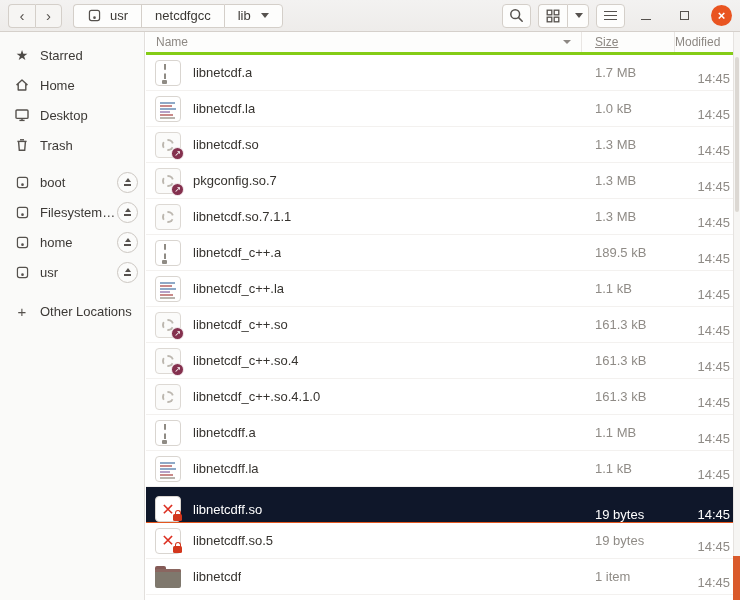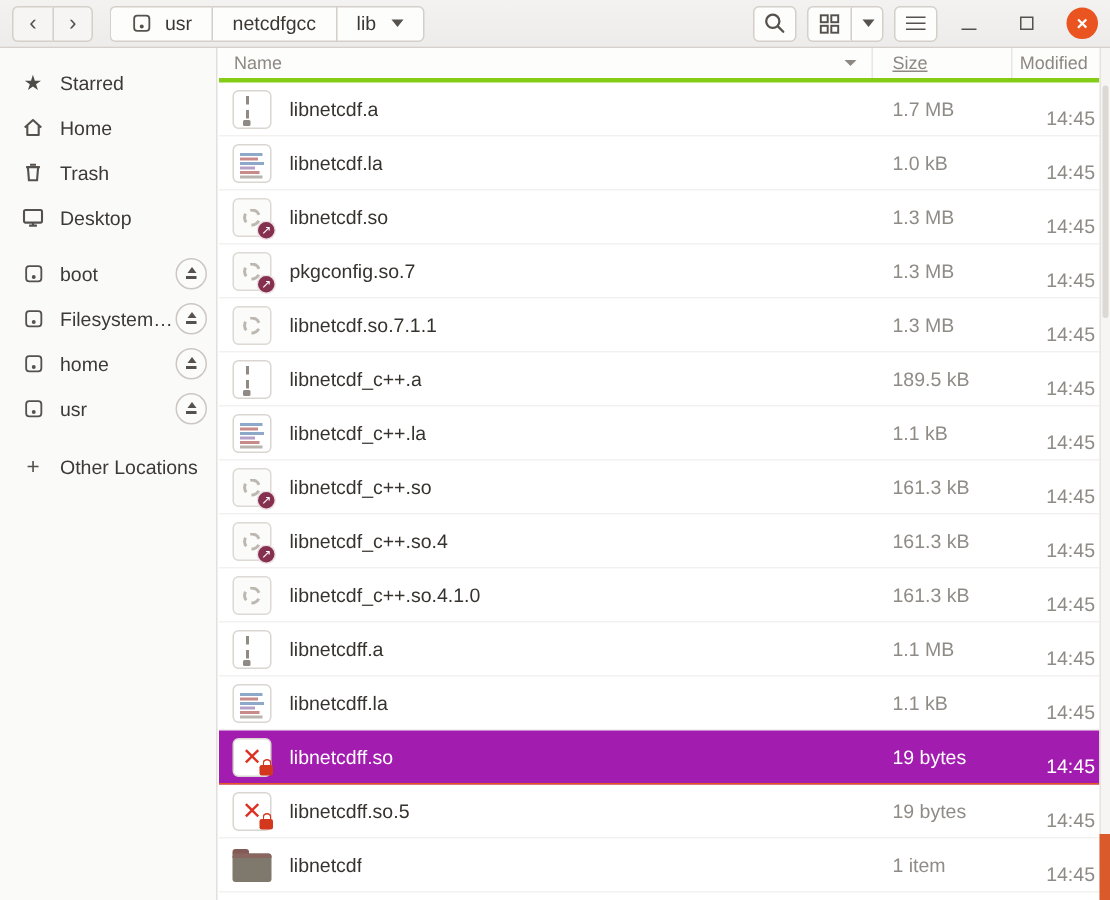--- a/index.html
+++ b/index.html
@@ -62,29 +62,29 @@
   .cols-header { height:23px; display:flex; align-items:center; font-size:12px;
     color:#8d8883; border-bottom:3px solid #84cc16; background:#fdfdfc; }
   .col-name { flex:1; padding-left:10px; position:relative; height:100%;
     display:flex; align-items:center; border-right:1px solid #e9e6e3; cursor:pointer; }
   .sort-caret { position:absolute; right:10px; width:0; height:0;
     border-left:4px solid transparent; border-right:4px solid transparent;
     border-top:4.5px solid #8d8883; }
   .col-size { width:93px; padding-left:13px; height:100%; display:flex;
     align-items:center; border-right:1px solid #e9e6e3; cursor:pointer;text-decoration:underline; }
   .col-mod { width:58px; height:100%; display:flex; align-items:center;
-    justify-content:center; padding-right:3px; cursor:pointer; }
+    justify-content:flex-start; padding-right:3px; cursor:pointer; }
 
   .rows { }
   .row { height:36px; display:flex; align-items:center; border-bottom:1px solid #f3f1ef;
     cursor:pointer; font-size:13px; color:#36332f; }
   .row .cell-name { flex:1; display:flex; align-items:center; padding-left:9px; min-width:0; }
   .row .cell-size { width:93px; padding-left:13px; color:#8f8b86; }
   .row .cell-mod  { width:58px; text-align:right; padding-right:3px; color:#8f8b86;margin-top:12px; }
-  .row.selected { background:#a21caf; color:#fff; border-bottom-color:#E4571F; }
+  .row.selected { background:#0f172a; color:#fff; border-bottom-color:#E4571F;align-items:flex-end; }
   .row.selected .cell-size, .row.selected .cell-mod { color:#fff; }
   .fname { margin-left:12px; white-space:nowrap; overflow:hidden; text-overflow:ellipsis; }
 
   
   .fi { width:26px; height:26px; position:relative; flex:none; border-radius:4px; }
   .fi-archive, .fi-text, .fi-broken-link { background:#fff; border:1px solid #d9d5d0; }
   .fi-library, .fi-library-link { background:#fbfbfa; border:1px solid #ddd9d4; }
 
   .fi-archive::before { content:""; position:absolute; left:8px; top:3px; height:15px;
     border-left:2px dashed #8f8b84; }
@@ -218,37 +218,37 @@
             <svg width="16" height="16" viewBox="0 0 16 16">
               <path d="M2.5 8 L8 3 L13.5 8 M4.2 6.7 V13 H11.8 V6.7" fill="none" stroke="#55514d" stroke-width="1.4" stroke-linejoin="round"></path>
             </svg>
           </span>
       <span class="sb-label">Home</span>
     </div>
 
     <div class="sb-item">
       <span class="sb-ic">
             <svg width="16" height="16" viewBox="0 0 16 16">
+              <rect x="2" y="3" width="12" height="8.4" rx="1" fill="none" stroke="#55514d" stroke-width="1.4"></rect>
+              <line x1="8" y1="11.4" x2="8" y2="13.2" stroke="#55514d" stroke-width="1.4"></line>
+              <line x1="5.4" y1="13.4" x2="10.6" y2="13.4" stroke="#55514d" stroke-width="1.4"></line>
+            </svg>
+          </span>
+      <span class="sb-label">Desktop</span>
+    </div>
+
+    <div class="sb-item">
+      <span class="sb-ic">
+            <svg width="16" height="16" viewBox="0 0 16 16">
               <line x1="3.4" y1="4.4" x2="12.6" y2="4.4" stroke="#55514d" stroke-width="1.4"></line>
               <line x1="6" y1="2.8" x2="10" y2="2.8" stroke="#55514d" stroke-width="1.4"></line>
               <path d="M4.6 4.6 L5.3 13.2 H10.7 L11.4 4.6" fill="none" stroke="#55514d" stroke-width="1.4"></path>
             </svg>
           </span>
       <span class="sb-label">Trash</span>
-    </div>
-
-    <div class="sb-item">
-      <span class="sb-ic">
-            <svg width="16" height="16" viewBox="0 0 16 16">
-              <rect x="2" y="3" width="12" height="8.4" rx="1" fill="none" stroke="#55514d" stroke-width="1.4"></rect>
-              <line x1="8" y1="11.4" x2="8" y2="13.2" stroke="#55514d" stroke-width="1.4"></line>
-              <line x1="5.4" y1="13.4" x2="10.6" y2="13.4" stroke="#55514d" stroke-width="1.4"></line>
-            </svg>
-          </span>
-      <span class="sb-label">Desktop</span>
     </div>
   </div>
     <div class="sb-mounts">
     <div class="sb-item">
       <span class="sb-ic">
             <svg width="15" height="15" viewBox="0 0 16 16">
               <rect x="2.6" y="2.6" width="10.8" height="10.8" rx="2.2" fill="none" stroke="#55514d" stroke-width="1.3"></rect>
               <circle cx="8" cy="10.3" r="1.4" fill="#55514d"></circle>
             </svg>
           </span>

